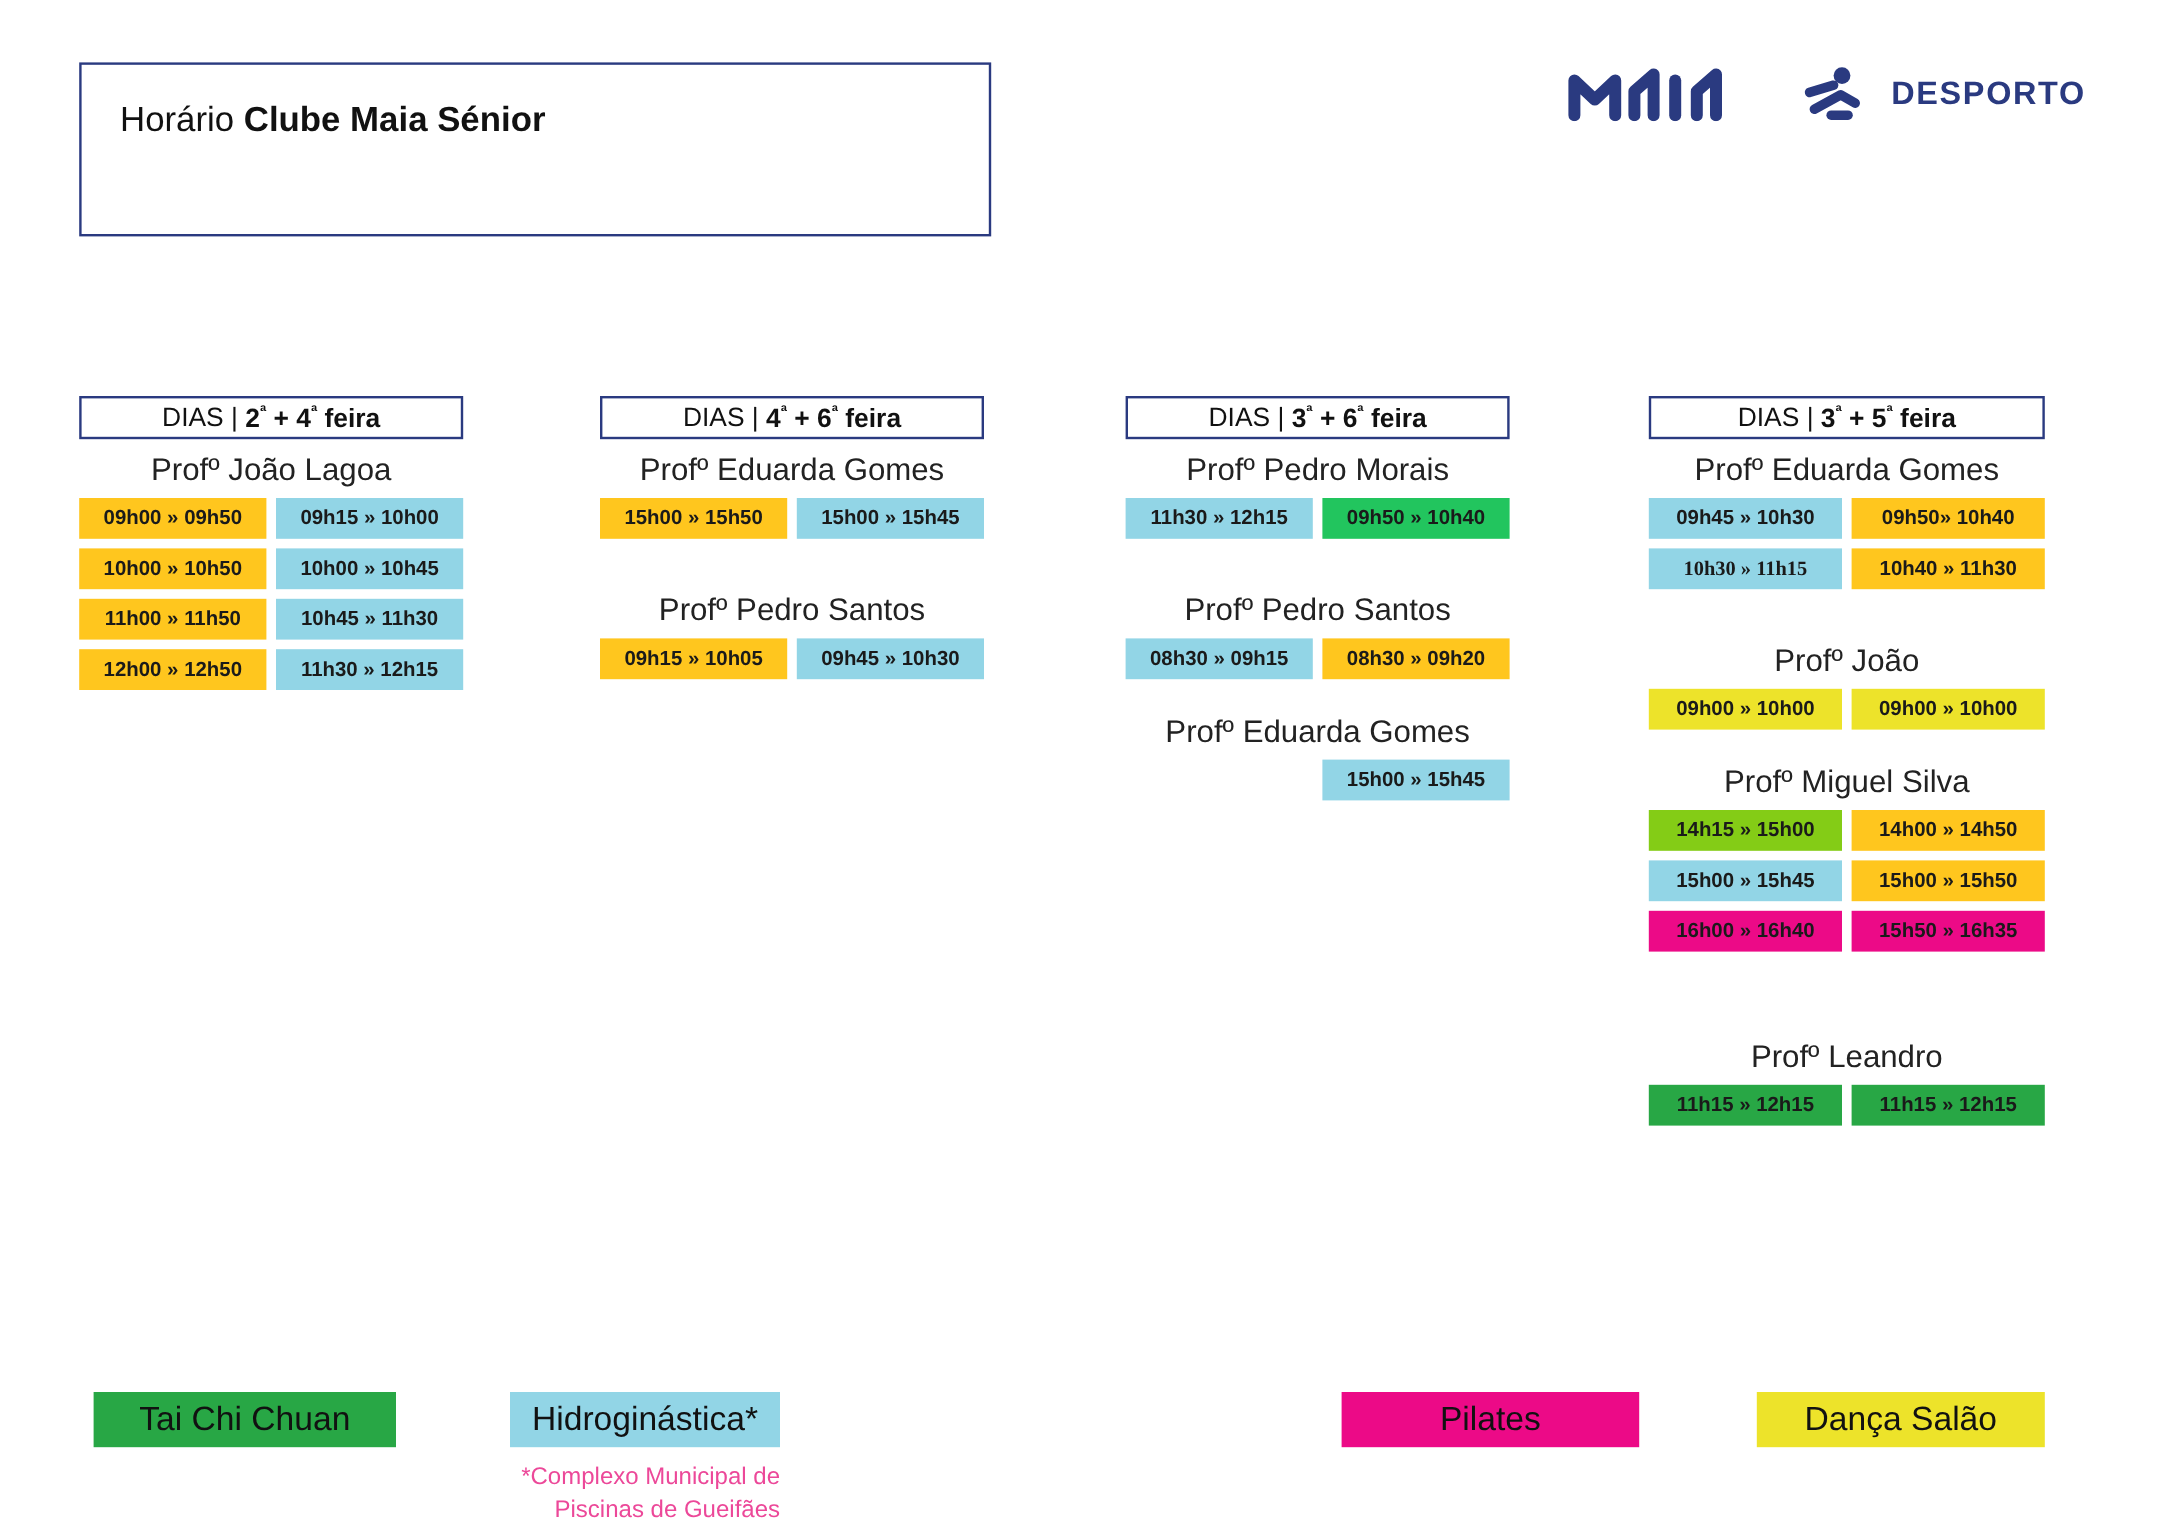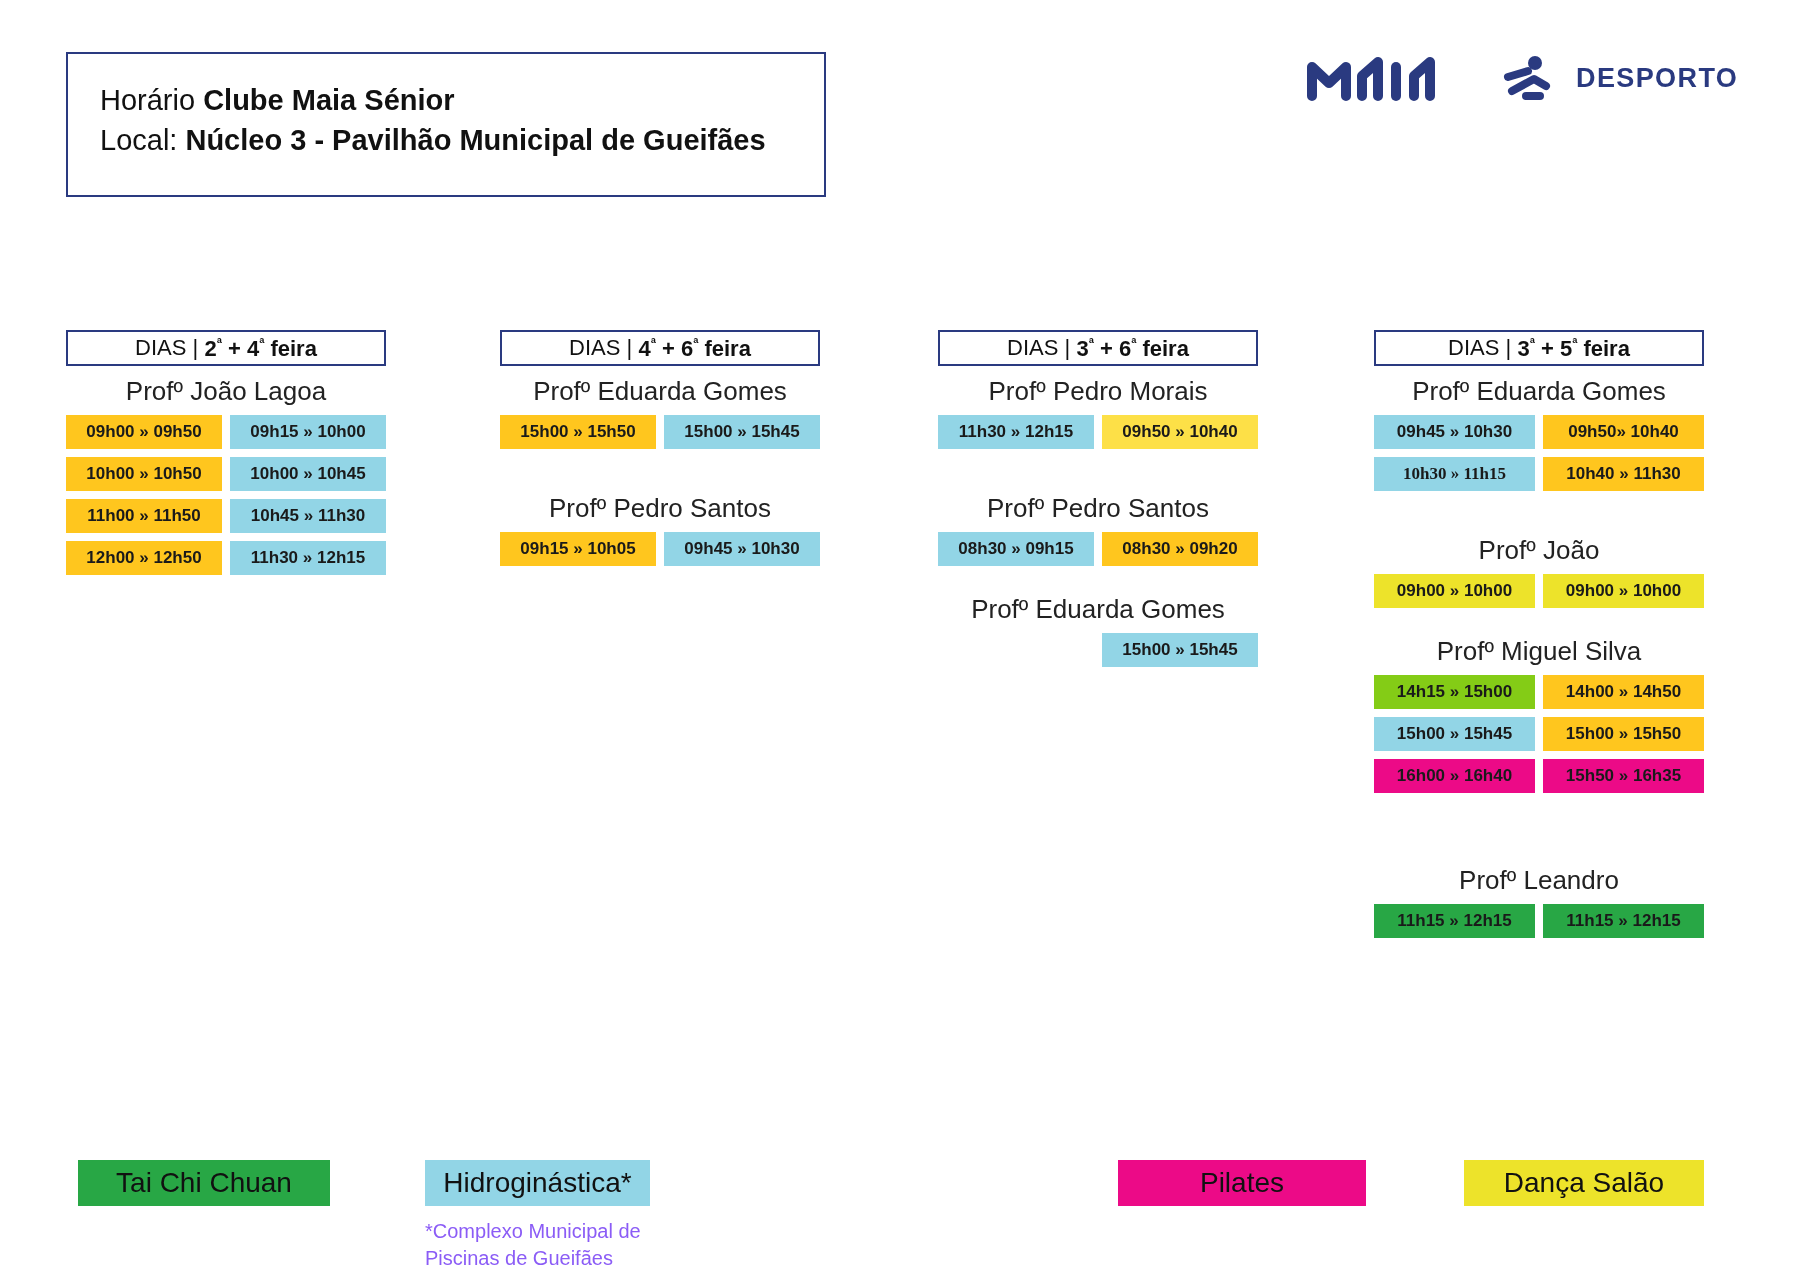--- a/index.html
+++ b/index.html
@@ -85,43 +85,40 @@
   .legend { position: absolute; left: 0; top: 1160px; width: 1800px; height: 110px; }
   .legend-item { position: absolute; top: 0; }
   .legend-chip {
     height: 46px;
     display: flex; align-items: center; justify-content: center;
     font-size: 28px; color: #111; white-space: nowrap;
     padding: 0 18px;
   }
   .legend-note {
     margin-top: 12px;
-    text-align: left;
+    text-align: right;
     font-size: 20px;
-    color: #8b5cf6;
+    color: #ec4899;
     line-height: 1.35;
     white-space: nowrap;
   }
   .lg-0 { left: 78px;   width: 252px; }
   .lg-1 { left: 425px;  width: 225px; }
   .lg-2 { left: 770px;  width: 250px; }
   .lg-3 { left: 1118px; width: 248px; }
   .lg-4 { left: 1464px; width: 240px; }
 </style>
 </head>
 <body>
 
 <div class="page">
 
   <div class="title-box">
     <div class="title-line">
       <span>Horário </span><b>Clube Maia Sénior</b>
-    </div>
-    <div class="title-line">
-      <span>Local: </span><b>Núcleo 3 -  Pavilhão Municipal de Gueifães</b>
     </div>
   </div>
 
   <div class="brand">
     <svg class="brand-mark" width="175" height="46" viewBox="0 0 175 46">
       <g fill="none" stroke="#2a3a80" stroke-width="10" stroke-linecap="round" stroke-linejoin="round">
         <path d="M7 41 V12 L24 28 L41 12 V41"></path>
         <path d="M57 41 V21 L73 7 L73 41"></path>
         <path d="M91 41 V12"></path>
         <path d="M109 41 V21 L125 7 L125 41"></path>
@@ -171,21 +168,21 @@
           <div class="slot" style="background: rgb(146, 213, 230);">09h45 » 10h30</div>
         </div>
       </div>
       <div class="col col-2">
         <div class="dias-box">
           <span class="dias-text">DIAS | <b>3<span class="sup">ª</span> + 6<span class="sup">ª</span> feira</b></span>
         </div>
         <div class="teacher">Profº Pedro Morais</div>
         <div class="slot-grid">
           <div class="slot" style="background: rgb(146, 213, 230);">11h30 » 12h15</div>
-          <div class="slot" style="background: #fde047; text-align: center;">09h50 » 10h40</div>
+          <div class="slot" style="background: #22c55e; text-align: center;">09h50 » 10h40</div>
         </div>
         <div class="gap-md"></div>
         <div class="teacher">Profº Pedro Santos</div>
         <div class="slot-grid">
           <div class="slot" style="background: rgb(146, 213, 230);">08h30 » 09h15</div>
           <div class="slot" style="background: rgb(255, 198, 30);">08h30 » 09h20</div>
         </div>
         <div class="gap-sm"></div>
         <div class="teacher">Profº Eduarda Gomes</div>
         <div class="slot-grid">

